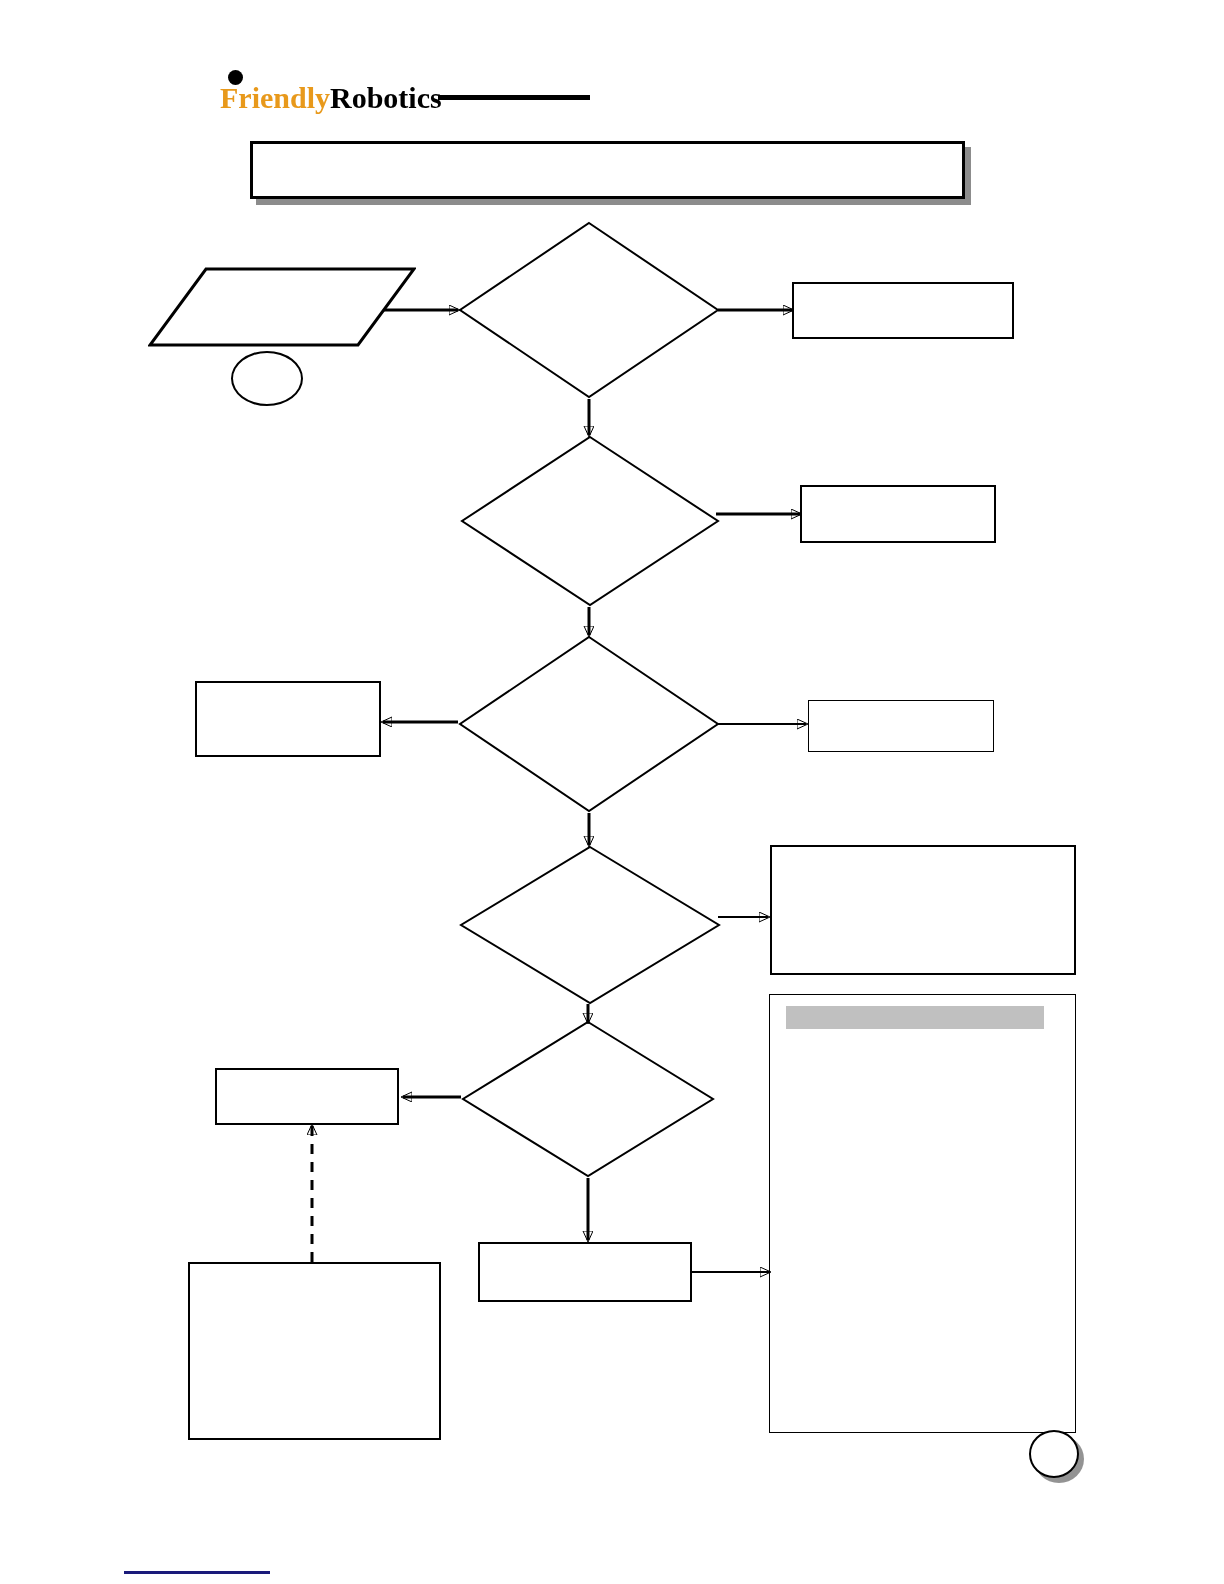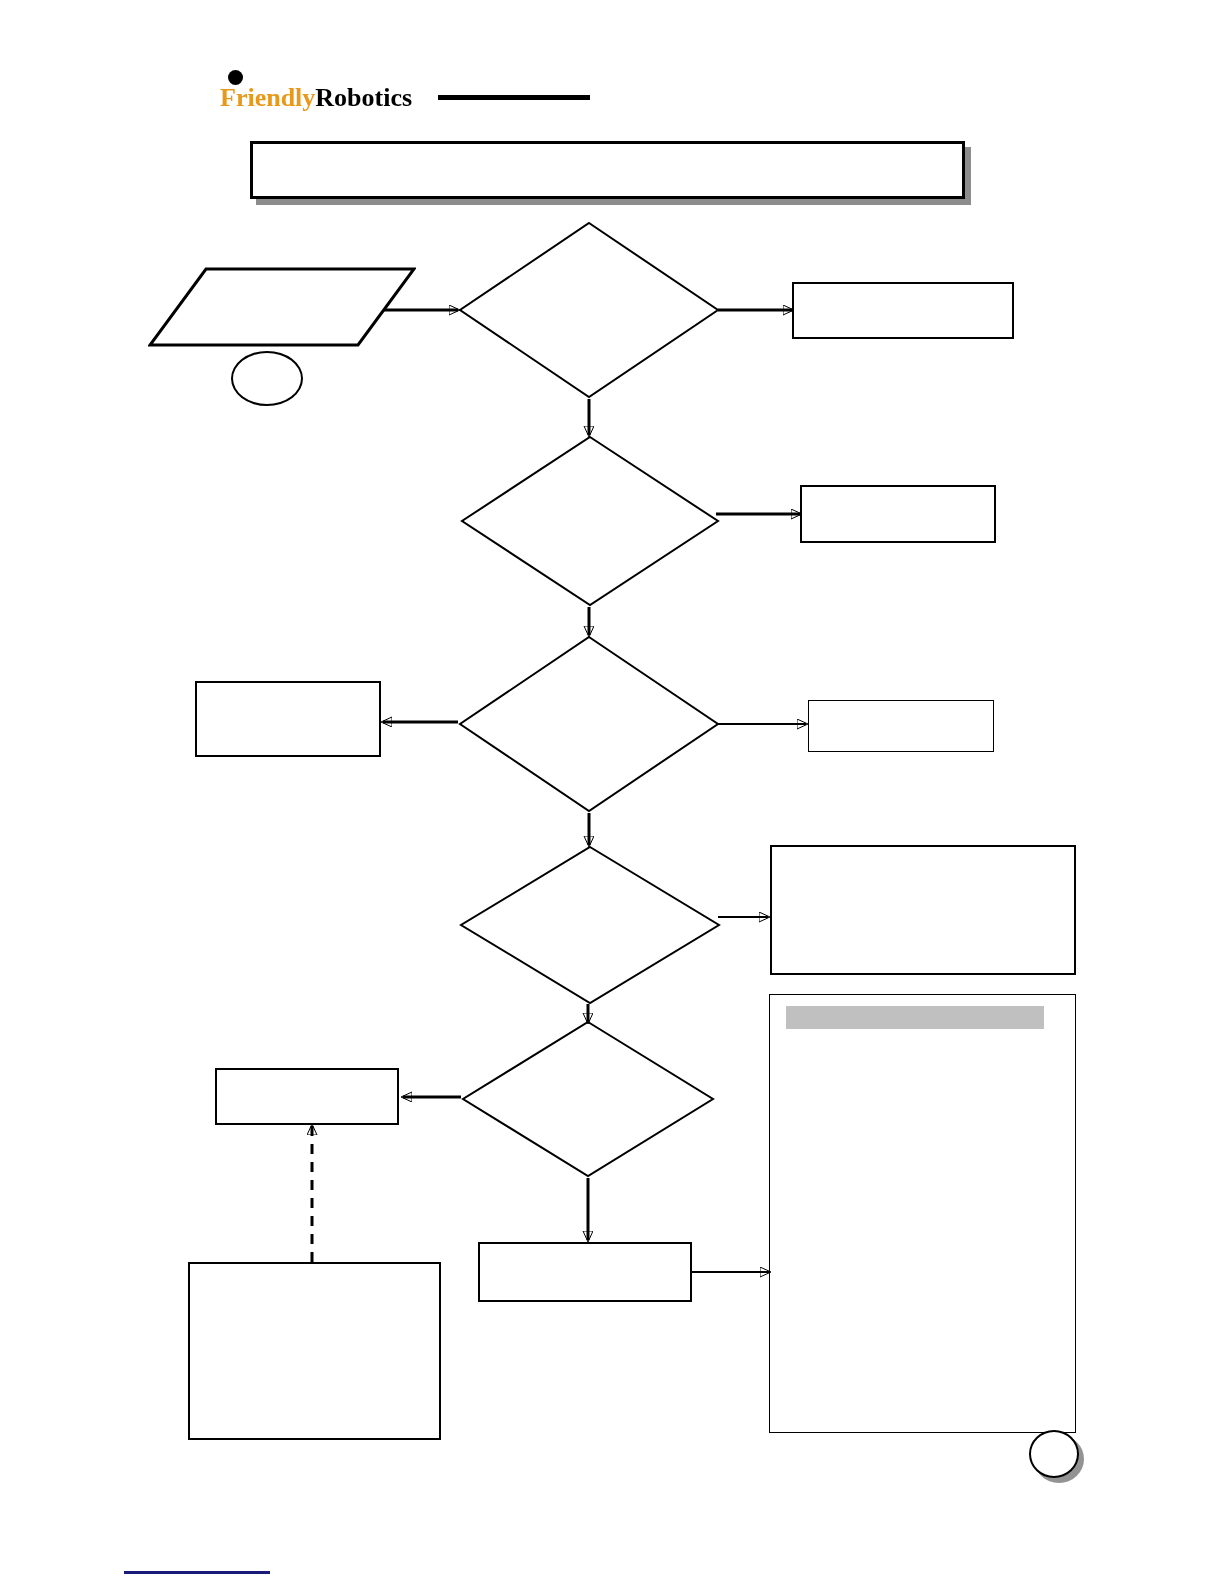--- a/index.html
+++ b/index.html
@@ -34,21 +34,21 @@
     width: 15px;
     height: 15px;
     background: #000000;
     border-radius: 50%;
   }
   .logo-wordmark {
     position: absolute;
     left: 0px;
     top: 20px;
     font-family: "Liberation Serif", serif;
-    font-size: 26px;
+    font-size: 30px;
     font-weight: bold;
     line-height: 32px;
     white-space: nowrap;
   }
   .logo-friendly { color: #E8991B; }
   .logo-robotics { color: #000000; }
   .logo-rule {
     position: absolute;
     left: 218px;
     top: 33px;

